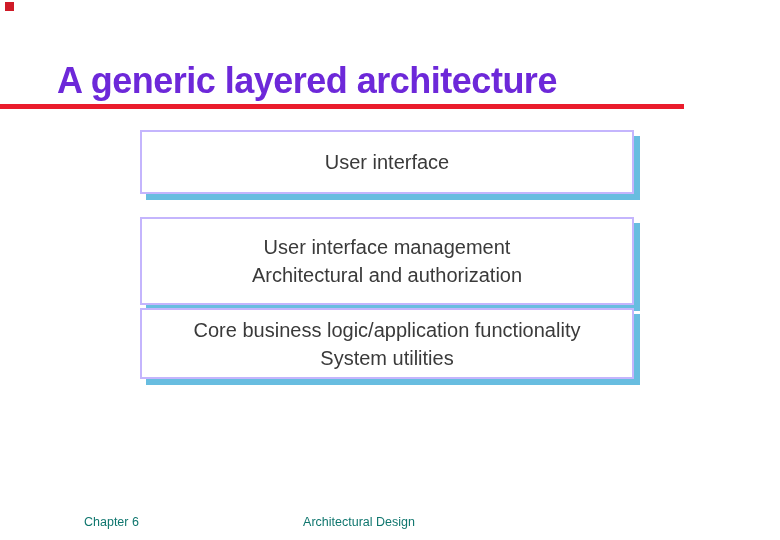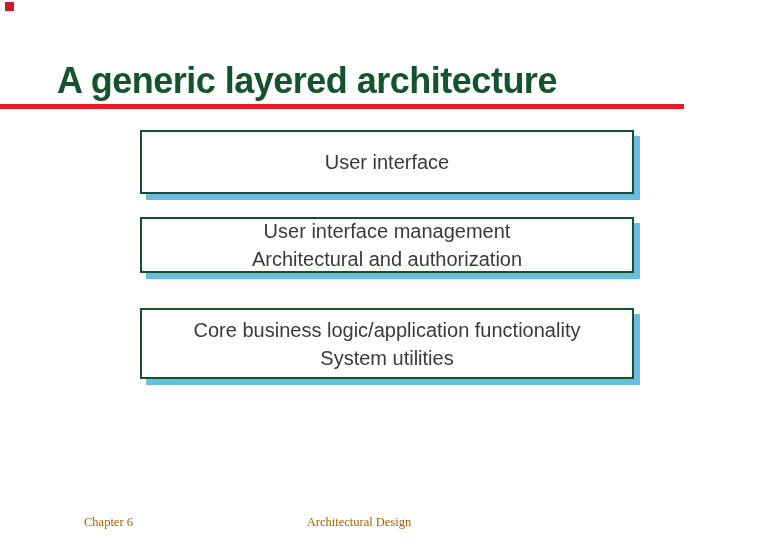--- a/index.html
+++ b/index.html
@@ -18,62 +18,62 @@
     background: #cf1a27;
   }
 
   
   .slide-title {
     position: absolute; left: 57px; top: 61px;
     margin: 0;
     font-size: 36px; line-height: 40px;
     font-weight: bold;
     letter-spacing: -0.5px;
-    color: #14532d;
+    color: #6d28d9;
     white-space: nowrap;
     font-family: "Liberation Sans", sans-serif;
   }
   .title-underline {
     position: absolute; left: 0; top: 104px;
     width: 684px; height: 5px;
     background: #ea1c2c;
   }
 
   
   .diagram {
     position: absolute; left: 140px; top: 130px;
     width: 494px; height: 356px;
   }
   .layer {
     position: absolute; left: 0;
     width: 494px;
     box-sizing: border-box;
     background: #ffffff;
-    border: 2px solid #14532d;
+    border: 2px solid #c4b5fd;
     box-shadow: 6px 6px 0 0 #68bde0;
     display: flex; flex-direction: column;
     align-items: center; justify-content: center;
     text-align: center;
     color: #3a3a3a;
     font-size: 20px; line-height: 28px;
     font-family: "Liberation Sans", sans-serif;
   }
   .layer-1 { top: 0;     height: 64px; }
-  .layer-2 { top: 87px;  height: 56px; }
+  .layer-2 { top: 87px;  height: 88px; }
   .layer-3 { top: 178px; height: 71px; }
   .layer-4 { top: 272px; height: 78px; }
   .layer-line { display: block; white-space: nowrap; }
 
   
   .footer {
     position: absolute; left: 0; top: 514px;
     width: 718px; height: 16px;
-    font-family: Liberation Serif, serif;
+    font-family: Liberation Sans, sans-serif;
     font-size: 12.5px; line-height: 16px;
-    color: #a16207;
+    color: #0f766e;
   }
   .footer-left   { position: absolute; left: 84px; top: 0; white-space: nowrap; }
   .footer-center { position: absolute; left: 50%; top: 0; transform: translateX(-50%); white-space: nowrap; }
   .footer-right  { position: absolute; right: 90px; top: 0; white-space: pre; margin-top: 39px; }
 </style>
 </head>
 <body>
 
 <div class="corner-marker"></div>
 

